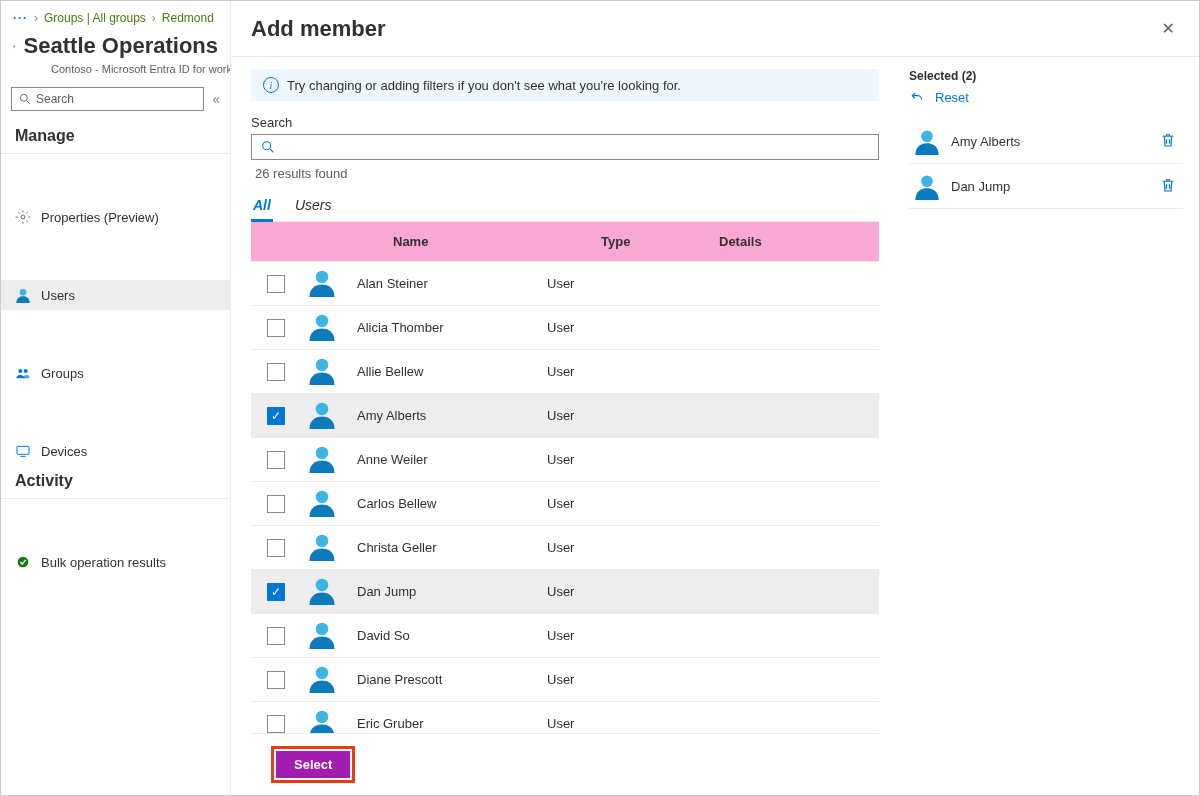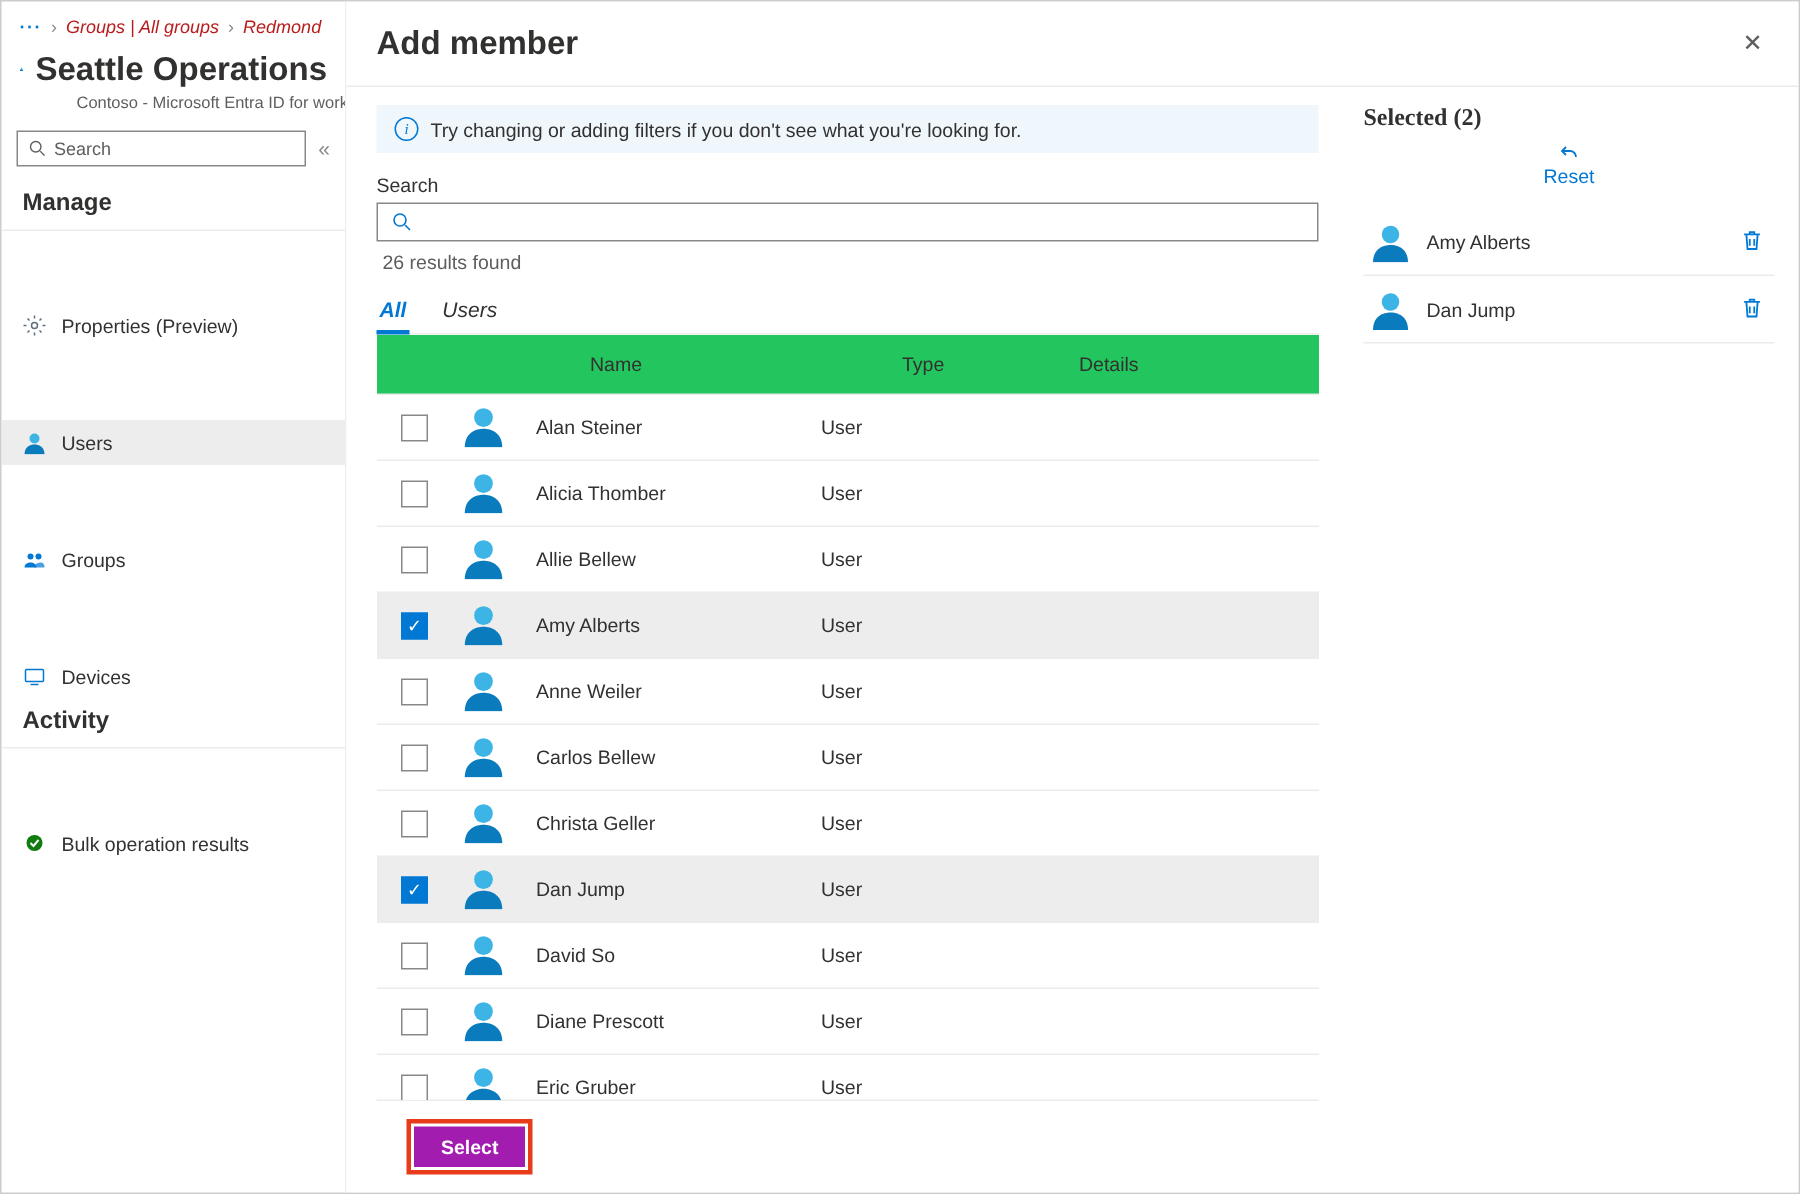--- a/index.html
+++ b/index.html
@@ -24,21 +24,21 @@
     border-right: 1px solid #eee;
   }
   .breadcrumb {
     display: flex;
     align-items: center;
     gap: 6px;
     padding: 10px 12px 4px;
     font-size: 12px;
     color: #605e5c;
   }
-  .breadcrumb .link { color: #b91c1c; cursor: pointer; font-style: italic; }
+  .breadcrumb .link { color: #4d7c0f; cursor: pointer; }
   .breadcrumb .chev { color: #888; }
   .breadcrumb .dots { color: #0078d4; font-weight: bold; letter-spacing: 1px; }
   .title-row { display:flex; align-items:center; gap:8px; padding: 2px 12px 0; }
   .page-title { font-size: 22px; font-weight: 600; white-space: nowrap; }
   .subtitle { font-size: 11px; color: #605e5c; padding: 2px 12px 12px 50px; white-space: nowrap; overflow:hidden; }
   .search-row { display:flex; align-items:center; gap:8px; padding: 0 10px 10px; }
   .side-search {
     flex: 1;
     border: 1px solid #8a8886;
     height: 24px;
@@ -148,24 +148,24 @@
     border-bottom: 1px solid #edebe9;
   }
   .list-header, .list-row {
     display:grid;
     grid-template-columns: 50px 50px 190px 100px 1fr;
     align-items:center;
     min-height:44px;
     border-bottom:1px solid #edebe9;
   }
   .list-header {
-    font-weight:400;
+    font-weight:700;
     font-size:13px;
     min-height:40px;
-    position:sticky; top:0; background:#22c55e;gap:18px;
+    position:sticky; top:0; background:#f9a8d4;gap:18px;
   }
   .list-row.selected-row { background:#ededed; }
   .cell { padding: 4px 6px; font-size:13px; color:#323130; }
   .check-cell { display:flex; justify-content:center; }
   .checkbox {
     width:18px; height:18px;
     border:1px solid #8a8886;
     background:#fff;
     display:flex; align-items:center; justify-content:center;
     cursor:pointer;
@@ -190,22 +190,22 @@
     background:#a21caf;
     color:#fff;
     border:none;
     font-size:13px;
     font-weight:600;
     padding: 6px 18px;
     cursor:pointer;
   }
 
   
-  .selected-header { font-size:16px; font-weight:600; margin-bottom:6px;font-family:Liberation Serif, serif; }
-  .reset-row { display:flex; align-items:center; gap:0; color:#0078d4; font-size:13px; cursor:pointer; margin-bottom:14px;flex-direction:column; }
+  .selected-header { font-size:12px; font-weight:600; margin-bottom:6px; }
+  .reset-row { display:flex; align-items:center; gap:10px; color:#0078d4; font-size:13px; cursor:pointer; margin-bottom:14px; }
   .sel-item {
     display:flex; align-items:center; gap:10px;
     padding:8px 4px;
     border-bottom:1px solid #edebe9;
   }
   .sel-item .sel-avatar { width:28px; height:28px; }
   .sel-item .sel-name { flex:1; font-size:13px; }
   .trash { color:#0078d4; cursor:pointer; padding:2px; }
 
   

